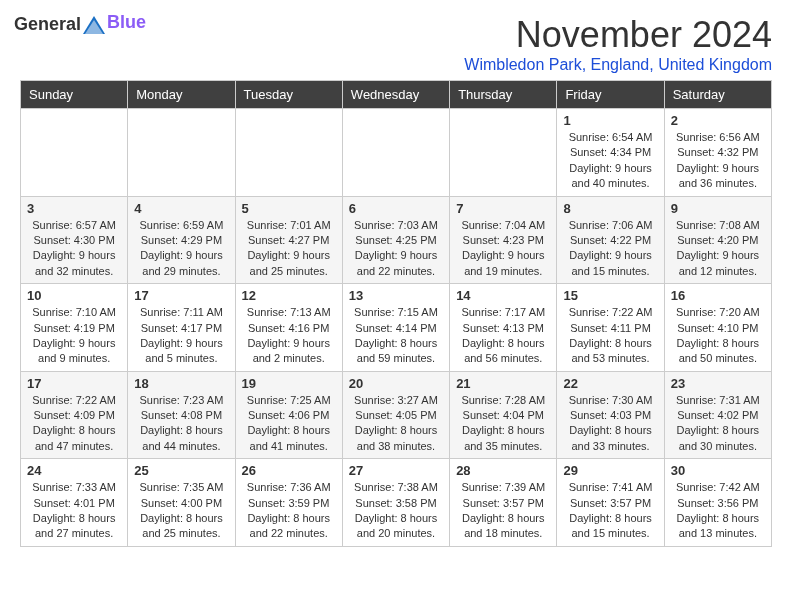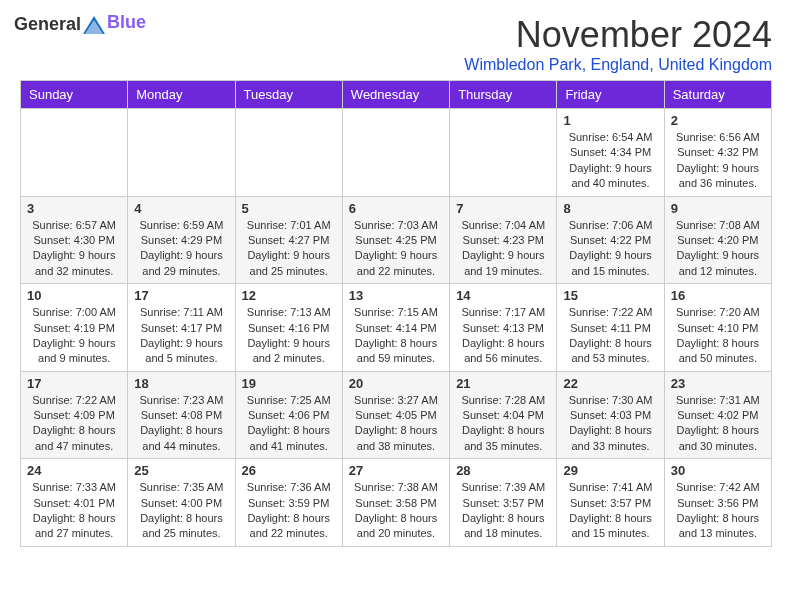--- a/index.html
+++ b/index.html
@@ -3,21 +3,21 @@
   <meta charset="utf-8">
   <style>
     * { box-sizing: border-box; margin: 0; padding: 0; }
     body { font-family: Arial, sans-serif; background: #fff; width: 792px; min-height: 612px; }
     .logo { display: flex; align-items: flex-start; margin-right: auto; }
     .logo-text { display: flex; align-items: center; }
     
     .title-section { text-align: right; margin-left: 28px; }
     
     .calendar { width: 100%; border-collapse: collapse; margin: 0 10px; width: calc(100% - 20px); margin-left: 10px; }
-    .calendar th { background: #6d28d9; color: #fff; text-align: left; padding: 6px 8px; font-size: 13px; font-weight: normal; border: 1px solid #ccc; }
+    .calendar th { background: #404040; color: #fff; text-align: left; padding: 6px 8px; font-size: 13px; font-weight: normal; border: 1px solid #ccc; }
     .calendar td { border: 1px solid #ccc; vertical-align: top; padding: 4px 6px; width: calc(100%/7); background: #fff; min-height: 80px; }
     .calendar tr:nth-child(even) td { background: #f5f5f5; }
     .calendar .empty { background: #fff; }
     
     .day-num { font-size: 13px; font-weight: bold; color: #333; margin-bottom: 2px; }
     .day-info { font-size: 11px; color: #333; line-height: 1.4; text-align: center; }
     
     .calendar-wrap { padding: 0 10px 10px 10px; }
     
     .header-wrap { display: flex; justify-content: space-between; align-items: flex-start; padding: 14px 20px 6px 14px; }
@@ -115,21 +115,21 @@
           <td>
             <div class="day-num">9</div>
             <div class="day-info">Sunrise: 7:08 AM
 Sunset: 4:20 PM
 Daylight: 9 hours and 12 minutes.</div>
           </td>
         </tr>
         <tr>
           <td>
             <div class="day-num">10</div>
-            <div class="day-info">Sunrise: 7:00 AM
+            <div class="day-info">Sunrise: 7:10 AM
 Sunset: 4:19 PM
 Daylight: 9 hours and 9 minutes.</div>
           </td>
           <td>
             <div class="day-num">17</div>
             <div class="day-info">Sunrise: 7:11 AM
 Sunset: 4:17 PM
 Daylight: 9 hours and 5 minutes.</div>
           </td>
           <td>

